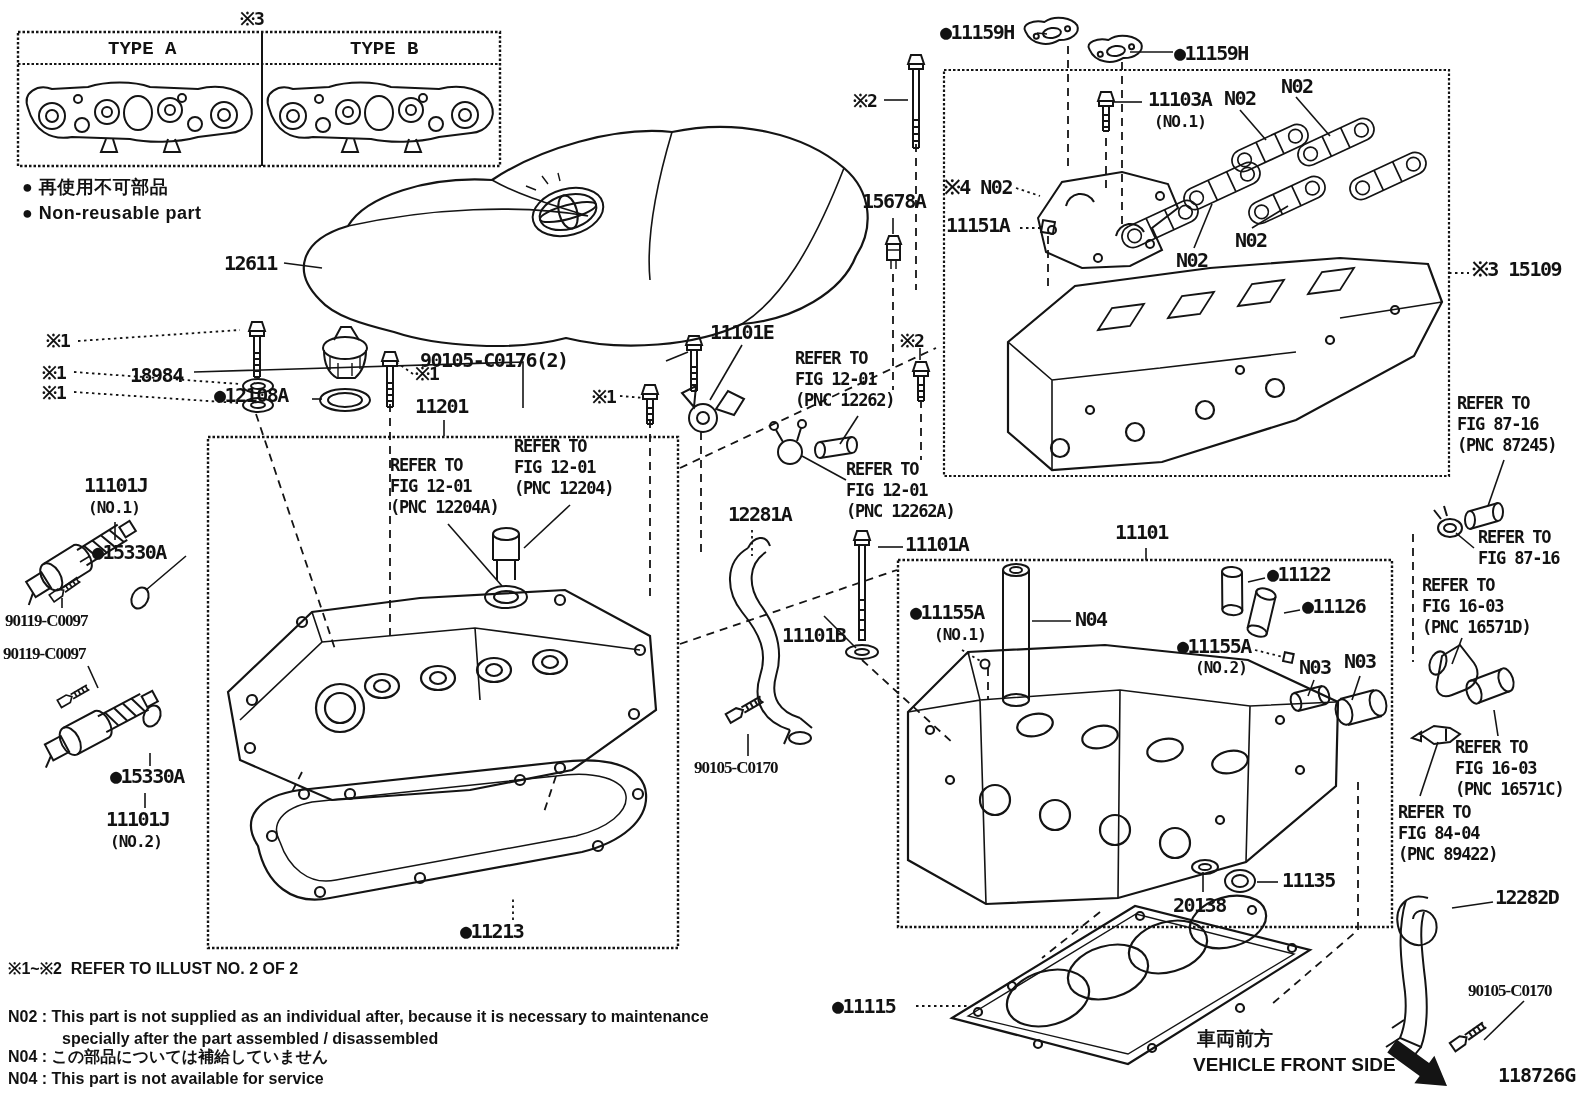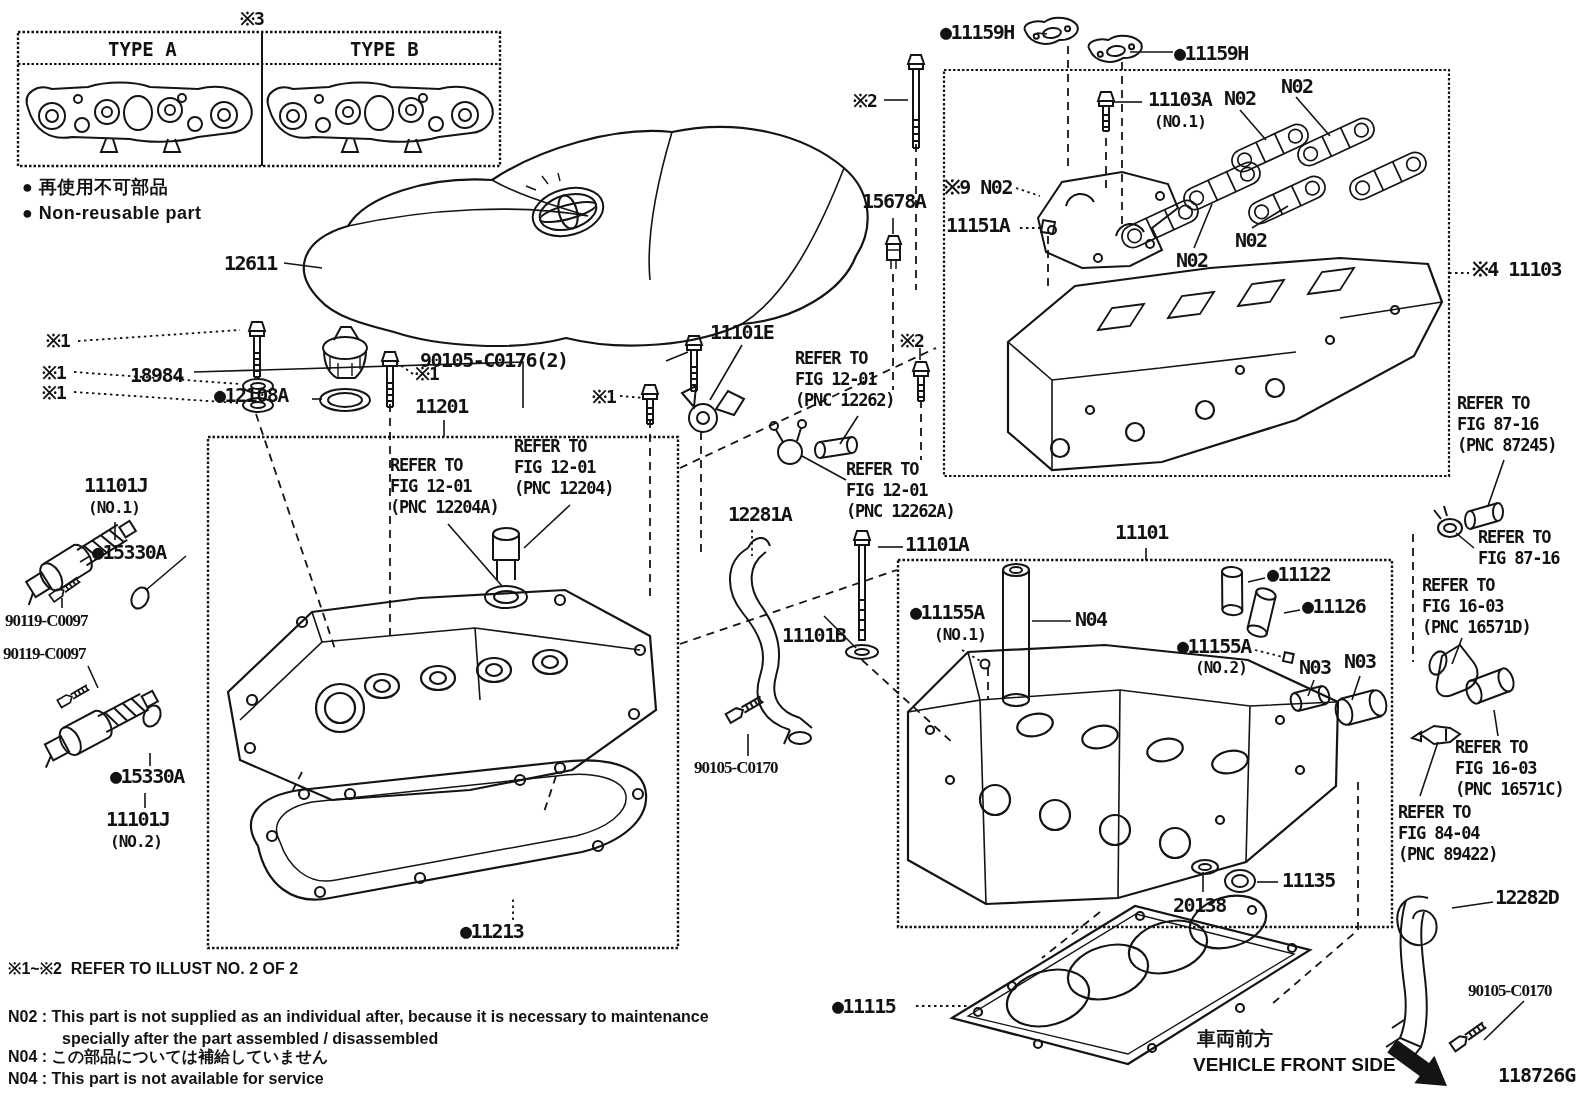--- a/index.html
+++ b/index.html
@@ -8,21 +8,21 @@
   #art{position:absolute;left:0;top:0;}
   .lbl{position:absolute;color:#121212;font-weight:bold;white-space:pre-line;line-height:22px;}
   .pn{font-size:20px;letter-spacing:-1.5px;}
   .pn-sm{font-size:16px;letter-spacing:-1px;line-height:18px;}
   .sm{font-size:17px;letter-spacing:-1px;font-family:Liberation Serif, serif;}
   .mark{font-size:18px;letter-spacing:-1px;}
   .ref{font-size:17px;letter-spacing:-1.2px;line-height:21px;}
   .sans{font-family:"Liberation Sans", sans-serif;}
   .legend{font-size:18px;font-weight:bold;letter-spacing:0.5px;}
   .note{font-size:16px;font-weight:bold;letter-spacing:0;white-space:pre;}
-  .hdr{font-size:19px;letter-spacing:0;}
+  .hdr{font-size:19px;letter-spacing:0;font-family:Liberation Mono, monospace;}
   .figno{font-size:20px;letter-spacing:-1px;}
   .jp{font-size:19px;}
 </style>
 </head>
 <body>
 
 <div id="stage">
 
 <svg id="art" width="1592" height="1099" viewBox="0 0 1592 1099">
   <defs>
@@ -527,24 +527,24 @@
 <div class="lbl mark" style="left:853px;top:90px">※2</div>
 <div class="lbl mark" style="left:900px;top:330px">※2</div>
 <div class="lbl pn" style="left:940px;top:21px">●11159H</div>
 <div class="lbl pn" style="left:1174px;top:42px">●11159H</div>
 <div class="lbl pn" style="left:1148px;top:88px">11103A</div>
 <div class="lbl pn-sm" style="left:1154px;top:113px">(NO.1)</div>
 <div class="lbl pn" style="left:1224px;top:87px">N02</div>
 <div class="lbl pn" style="left:1281px;top:75px">N02</div>
 <div class="lbl pn" style="left:1176px;top:249px">N02</div>
 <div class="lbl pn" style="left:1235px;top:229px">N02</div>
-<div class="lbl pn" style="left:944px;top:176px">※9 N02</div>
+<div class="lbl pn" style="left:944px;top:176px">※4 N02</div>
 <div class="lbl pn" style="left:946px;top:214px">11151A</div>
 <div class="lbl pn" style="left:862px;top:190px">15678A</div>
-<div class="lbl pn" style="left:1472px;top:258px">※4 11103</div>
+<div class="lbl pn" style="left:1472px;top:258px">※3 15109</div>
 
 <div class="lbl ref" style="left:1457px;top:393px">REFER TO
 FIG 87-16
 (PNC 87245)</div>
 <div class="lbl ref" style="left:1478px;top:527px">REFER TO
 FIG 87-16</div>
 <div class="lbl ref" style="left:1422px;top:575px">REFER TO
 FIG 16-03
 (PNC 16571D)</div>
 <div class="lbl ref" style="left:1455px;top:737px">REFER TO

